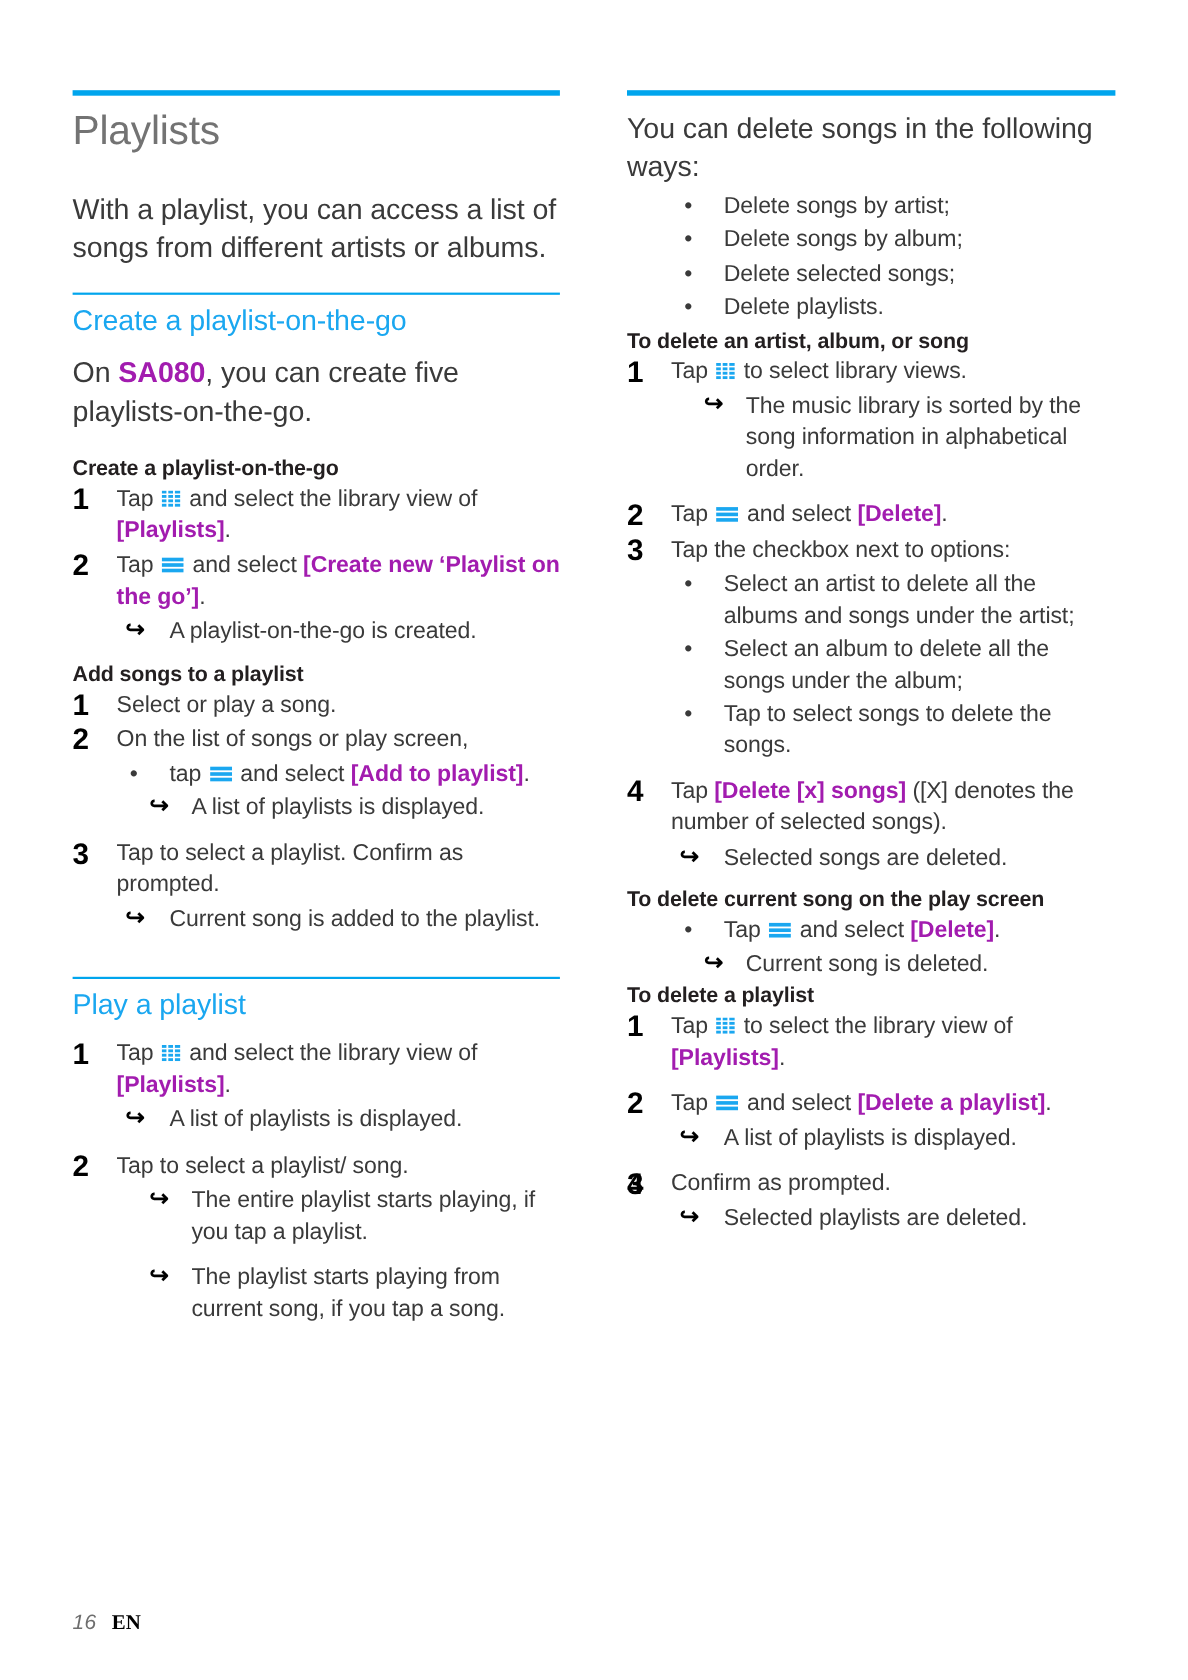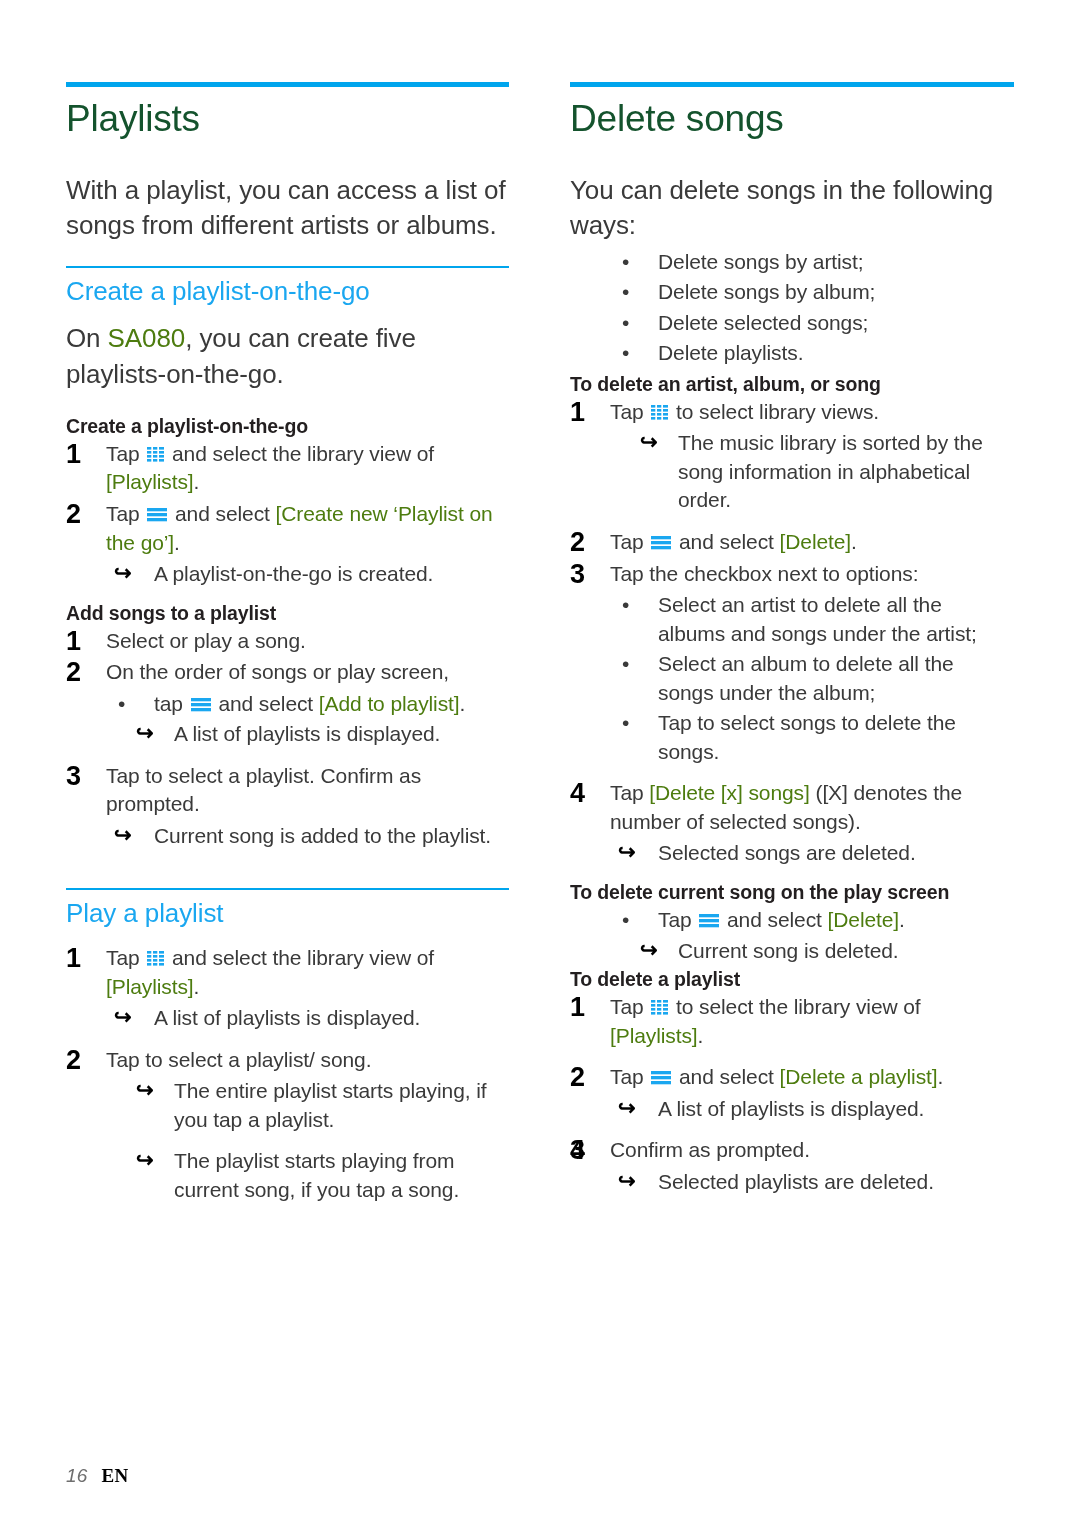--- a/index.html
+++ b/index.html
@@ -43,21 +43,21 @@
     height: 2px;
     background: #00a5ed;
     width: 100%;
     margin: 0 0 9px 0;
   }
 
   
   h1.chapter {
     font-size: 37px;
     font-weight: 400;
-    color: #14532d;
+    color: #737373;
     margin: 0 0 34px 0;
     letter-spacing: -0.2px;
     line-height: 1.08;
   }
   h2.section {
     font-size: 26px;
     font-weight: 400;
     color: #1aa7f0;
     margin: 0 0 16px 0;
     letter-spacing: -0.1px;
@@ -138,21 +138,21 @@
     top: -1px;
     font-size: 21px;
     font-weight: 700;
     color: #000;
     line-height: 1.36;
   }
   .arrow.deep { padding-left: 108px; }
   .arrow.deep > .ar { left: 70px; }
   .arrow.gap { margin-top: 13px; }
 
-  strong { font-weight: 400; color: #4d7c0f; }
+  strong { font-weight: 700; color: #a21caf; }
 
   
   .icon-grid, .icon-menu {
     display: inline-block;
     vertical-align: -1px;
     margin: 0 2px;
   }
   .icon-grid {
     width: 17px;
     height: 15px;
@@ -238,21 +238,21 @@
 
     <h3 class="sub" style="margin-top:12px">Add songs to a playlist</h3>
 
     <div class="step">
       <span class="num">1</span>
       <span>Select or play a song.</span>
     </div>
 
     <div class="step">
       <span class="num">2</span>
-      <span>On the order of songs or play screen,</span>
+      <span>On the list of songs or play screen,</span>
     </div>
 
     <div class="bullet">
       <span class="dot">•</span>
       <span>tap </span><span class="icon-menu"><svg viewBox="0 0 20 15" width="20" height="15">
             <rect x="0" y="1" width="20" height="3.3" fill="#1aa7f0"></rect>
             <rect x="0" y="6" width="20" height="3.3" fill="#1aa7f0"></rect>
             <rect x="0" y="11" width="20" height="3.3" fill="#1aa7f0"></rect>
           </svg></span><span> and select </span><strong>[Add to playlist]</strong><span>.</span>
     </div>
@@ -311,21 +311,20 @@
     <div class="arrow deep gap">
       <span class="ar">↪</span>
       <span>The playlist starts playing from current song, if you tap a song.</span>
     </div>
 
   </div>
 
   <div class="col col-right">
 
     <div class="rule-major"></div>
-    <h1 class="chapter">Delete songs</h1>
 
     <p class="body" style="margin-bottom:4px">You can delete songs in the following ways:</p>
 
     <div class="bullet">
       <span class="dot">•</span>
       <span>Delete songs by artist;</span>
     </div>
     <div class="bullet">
       <span class="dot">•</span>
       <span>Delete songs by album;</span>

